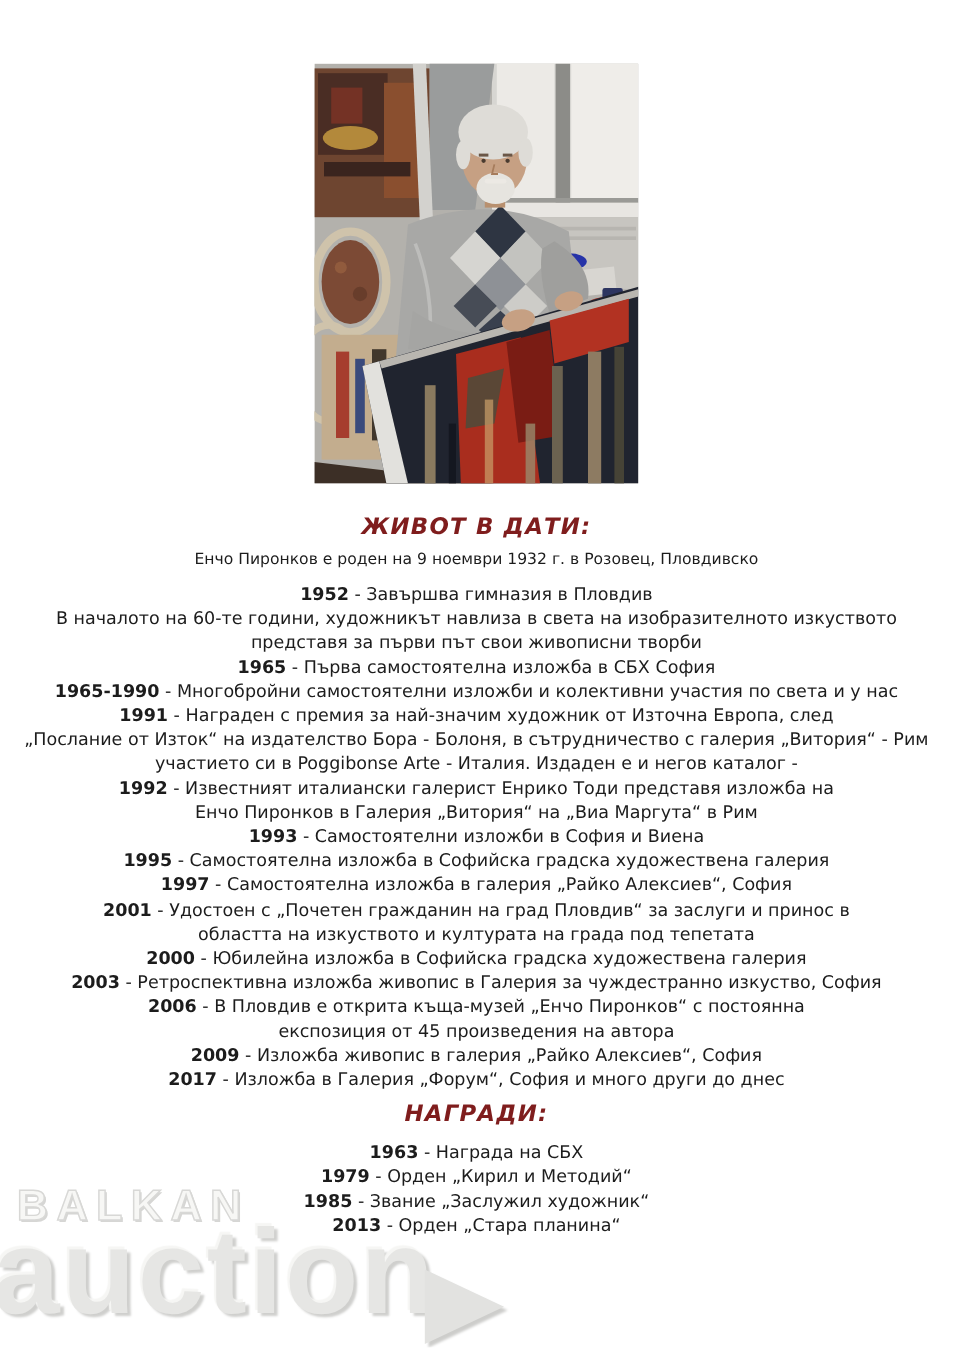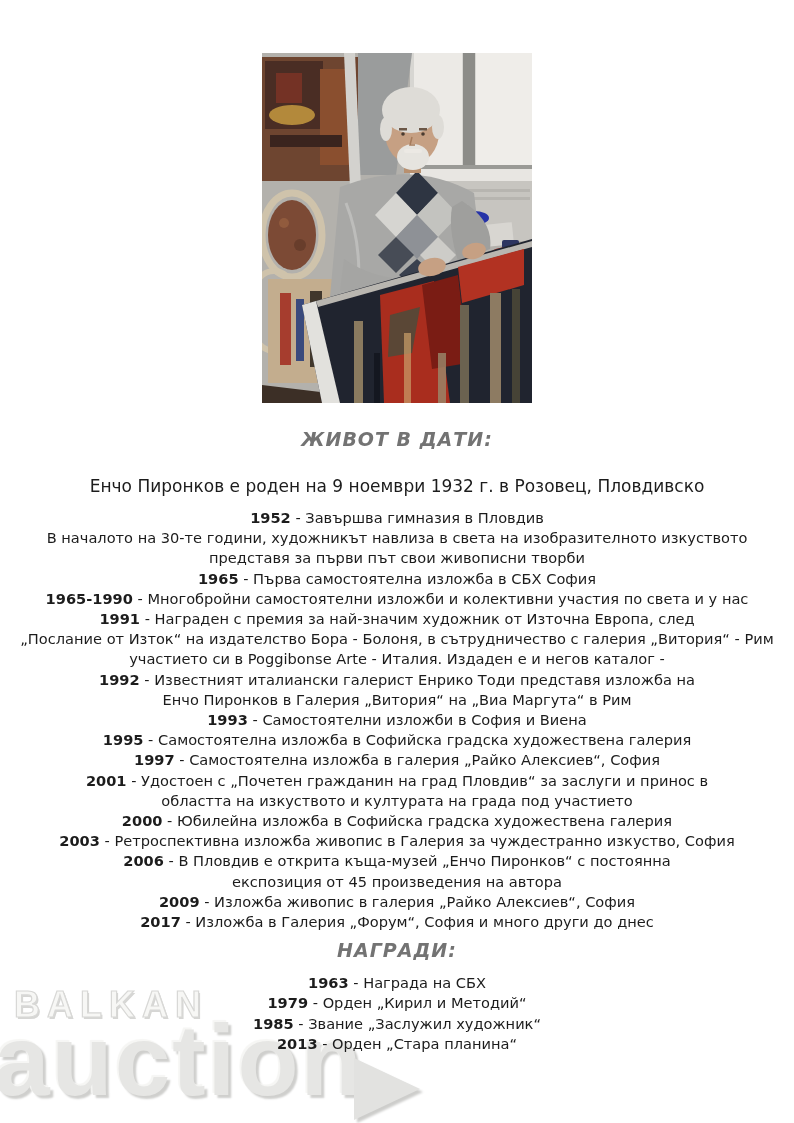--- a/index.html
+++ b/index.html
@@ -34,24 +34,24 @@
     border-left:66px solid #e2e2e0;
     border-top:31px solid transparent;
     border-bottom:31px solid transparent;
     filter:drop-shadow(3px 3px 1px #cdcdcb);
   }
   
   .content{position:relative;z-index:1;}
   .photo{width:270px;height:350px;margin:53px auto 0;display:block;}
   .sec-title{
     text-align:center;font-weight:bold;font-style:italic;
-    font-size:19px;letter-spacing:1px;color:#737373;
+    font-size:19px;letter-spacing:1px;color:#7f1d1d;
   }
   .life-title{margin-top:25px;}
-  .intro{text-align:center;margin-top:26px;font-size:17px;}
+  .intro{text-align:center;margin-top:9px;font-size:13px;}
   .lines{margin-top:12px;}
   .line{text-align:center;font-size:14.6px;line-height:20.2px;}
   .line .yr{font-weight:bold;text-align:center;}
   .awards-title{margin-top:7px;}
 </style>
 </head>
 <body>
 
 <div class="watermark">
   <div class="wm-balkan">BALKAN</div>
@@ -149,34 +149,34 @@
     <rect x="176" y="300" width="8" height="50" fill="#9a8a6c" opacity="0.8"></rect>
 
     <ellipse cx="170" cy="214" rx="14" ry="9" fill="#c6a083" transform="rotate(-12 170 214)"></ellipse>
     <ellipse cx="212" cy="198" rx="12" ry="8" fill="#c6a083" transform="rotate(-14 212 198)"></ellipse>
   </svg>
 
   <div class="sec-title life-title">ЖИВОТ В ДАТИ:</div>
   <div class="intro">Енчо Пиронков е роден на 9 ноември 1932 г. в Розовец, Пловдивско</div>
   <div class="lines">
       <div class="line"><span class="yr">1952</span><span> - Завършва гимназия в Пловдив</span></div>
-      <div class="line"><span class="yr"></span><span>В началото на 30-те години, художникът навлиза в света на изобразителното изкуството</span></div>
+      <div class="line"><span class="yr"></span><span>В началото на 60-те години, художникът навлиза в света на изобразителното изкуството</span></div>
       <div class="line"><span class="yr"></span><span>представя за първи път свои живописни творби</span></div>
       <div class="line"><span class="yr">1965</span><span> - Първа самостоятелна изложба в СБХ София</span></div>
       <div class="line"><span class="yr">1965-1990</span><span> - Многобройни самостоятелни изложби и колективни участия по света и у нас</span></div>
       <div class="line"><span class="yr">1991</span><span> - Награден с премия за най-значим художник от Източна Европа, след</span></div>
       <div class="line"><span class="yr"></span><span>„Послание от Изток“ на издателство Бора - Болоня, в сътрудничество с галерия „Витория“ - Рим</span></div>
       <div class="line"><span class="yr"></span><span>участието си в Poggibonse Arte - Италия. Издаден е и негов каталог -</span></div>
       <div class="line"><span class="yr">1992</span><span> - Известният италиански галерист Енрико Тоди представя изложба на</span></div>
       <div class="line"><span class="yr"></span><span>Енчо Пиронков в Галерия „Витория“ на „Виа Маргута“ в Рим</span></div>
       <div class="line"><span class="yr">1993</span><span> - Самостоятелни изложби в София и Виена</span></div>
       <div class="line"><span class="yr">1995</span><span> - Самостоятелна изложба в Софийска градска художествена галерия</span></div>
       <div class="line"><span class="yr">1997</span><span> - Самостоятелна изложба в галерия „Райко Алексиев“, София</span></div>
       <div class="line"><span class="yr">2001</span><span> - Удостоен с „Почетен гражданин на град Пловдив“ за заслуги и принос в</span></div>
-      <div class="line"><span class="yr"></span><span>областта на изкуството и културата на града под участието</span></div>
+      <div class="line"><span class="yr"></span><span>областта на изкуството и културата на града под тепетата</span></div>
       <div class="line"><span class="yr">2000</span><span> - Юбилейна изложба в Софийска градска художествена галерия</span></div>
       <div class="line"><span class="yr">2003</span><span> - Ретроспективна изложба живопис в Галерия за чуждестранно изкуство, София</span></div>
       <div class="line"><span class="yr">2006</span><span> - В Пловдив е открита къща-музей „Енчо Пиронков“ с постоянна</span></div>
       <div class="line"><span class="yr"></span><span>експозиция от 45 произведения на автора</span></div>
       <div class="line"><span class="yr">2009</span><span> -  Изложба живопис в галерия „Райко Алексиев“, София</span></div>
       <div class="line"><span class="yr">2017</span><span> - Изложба в Галерия „Форум“, София и много други до днес</span></div>
     </div>
 
   <div class="sec-title awards-title">НАГРАДИ:</div>
   <div class="lines">

